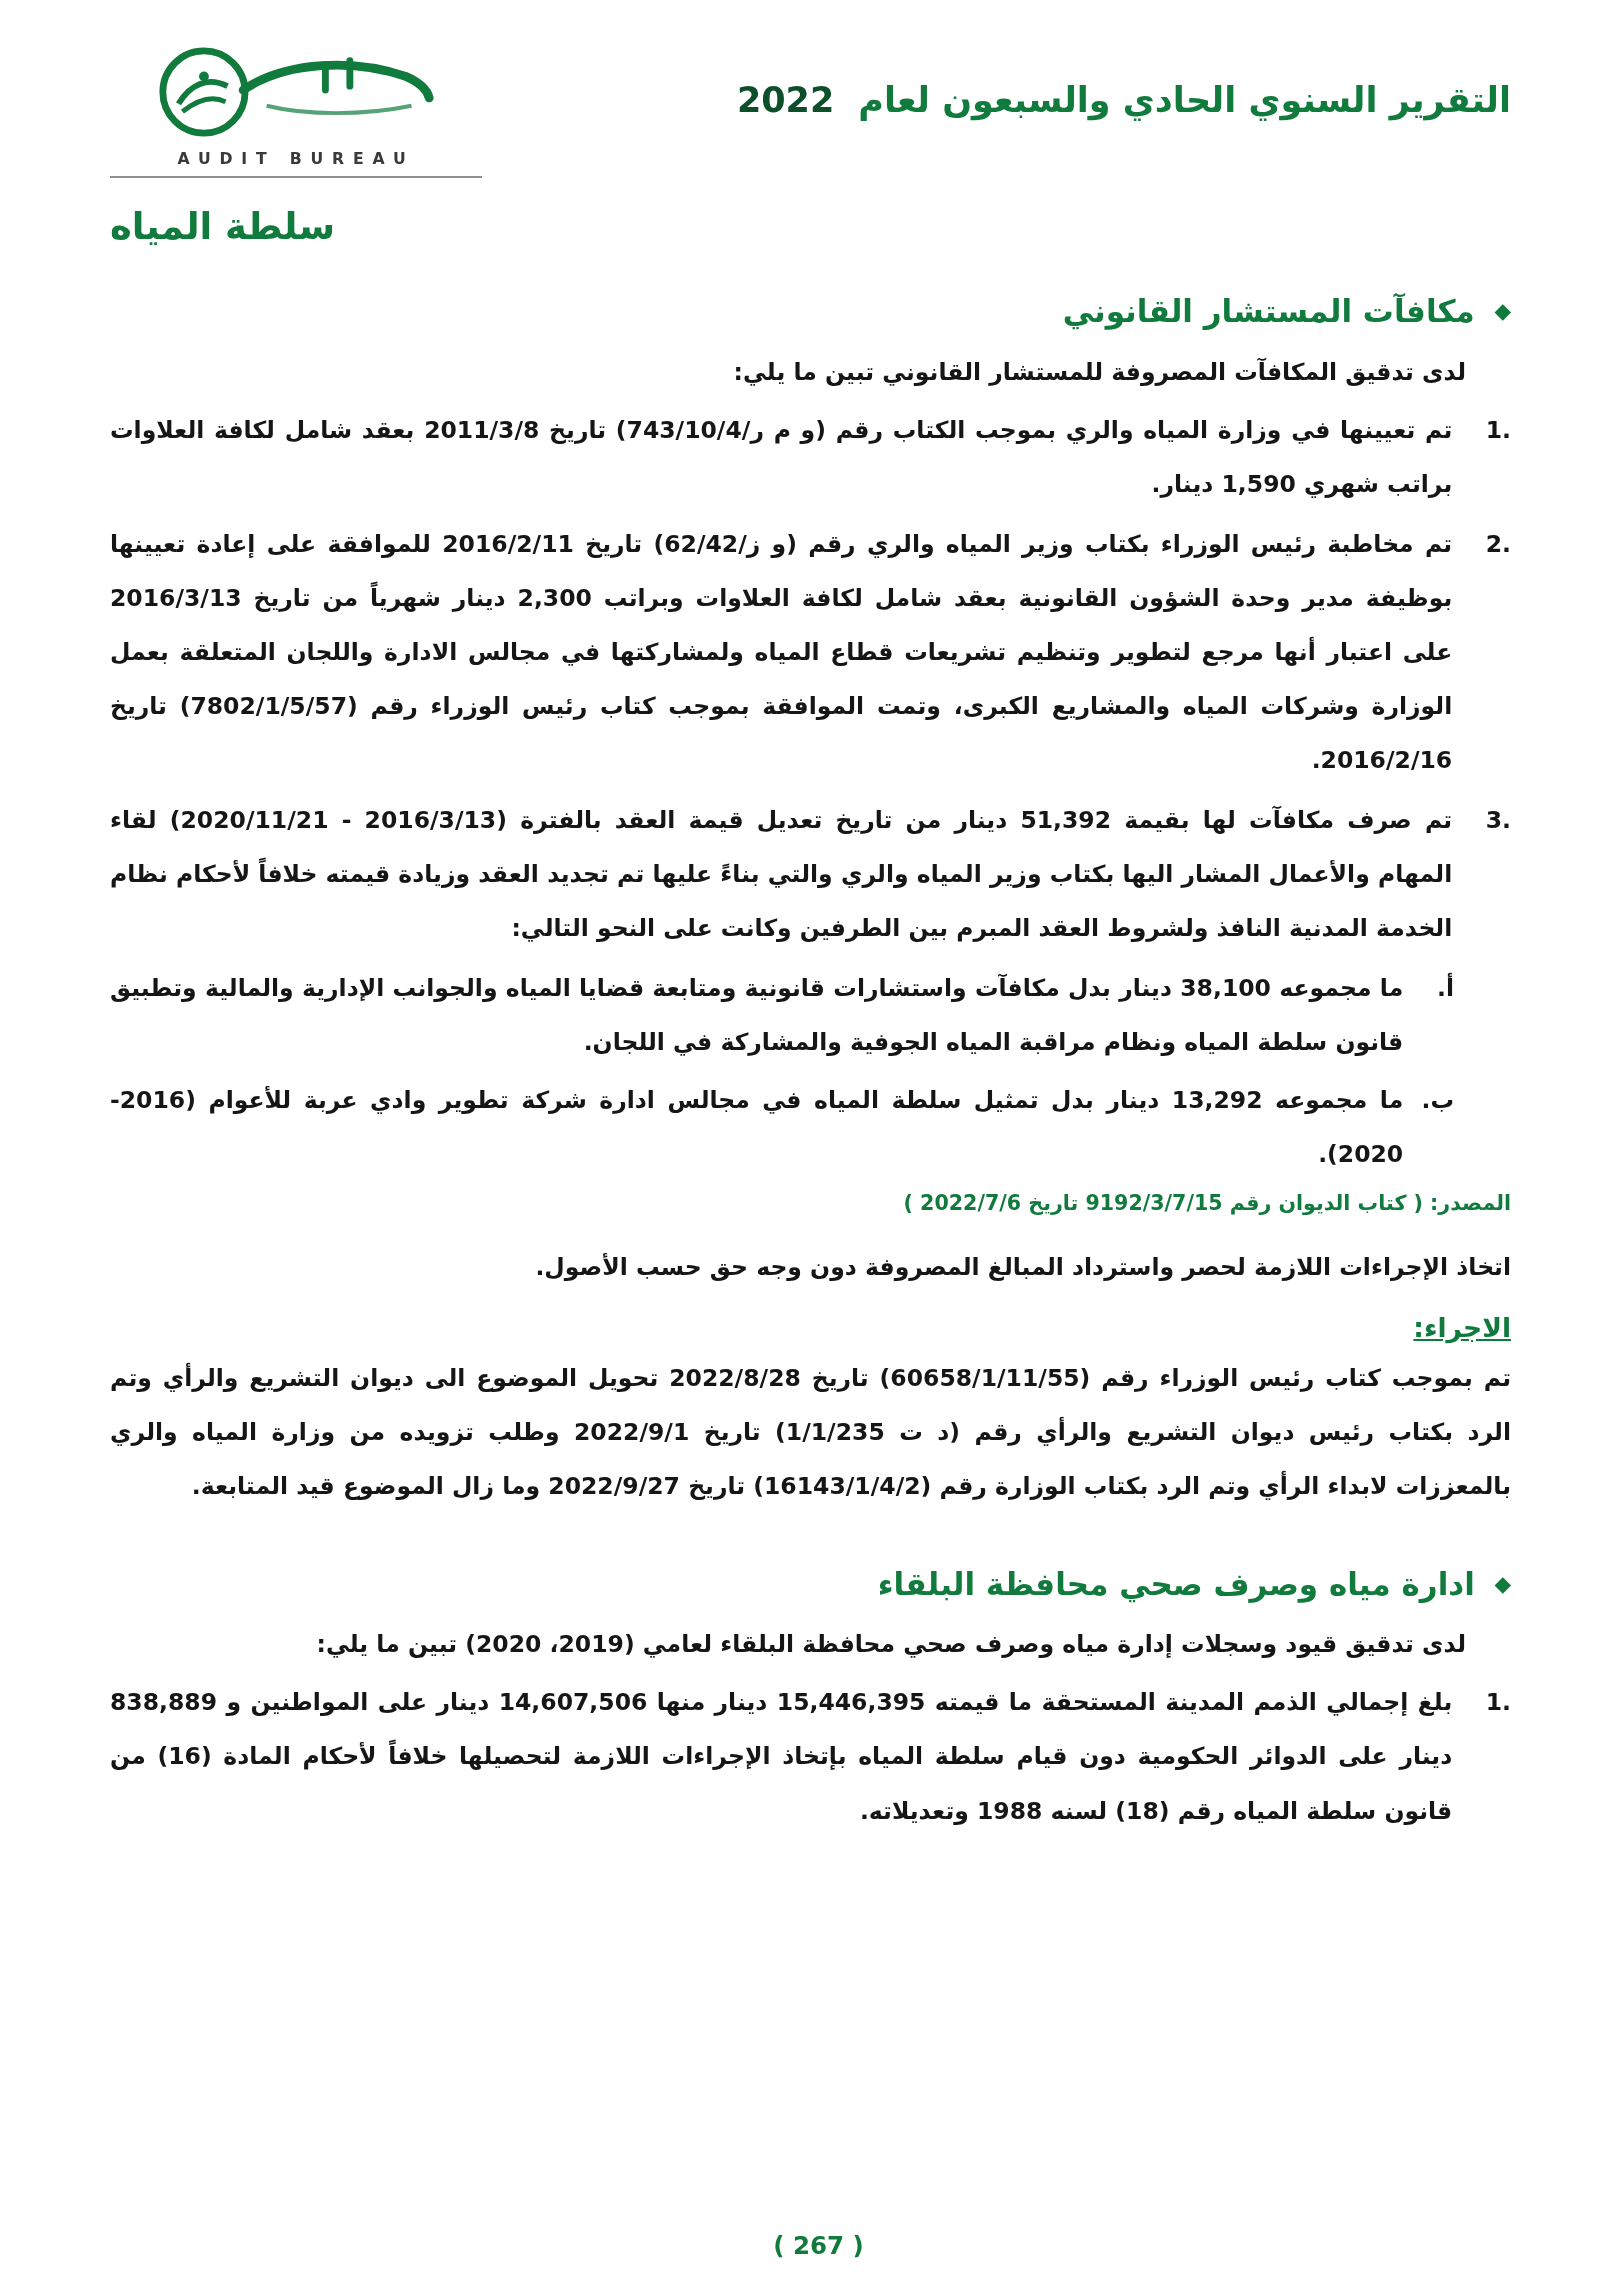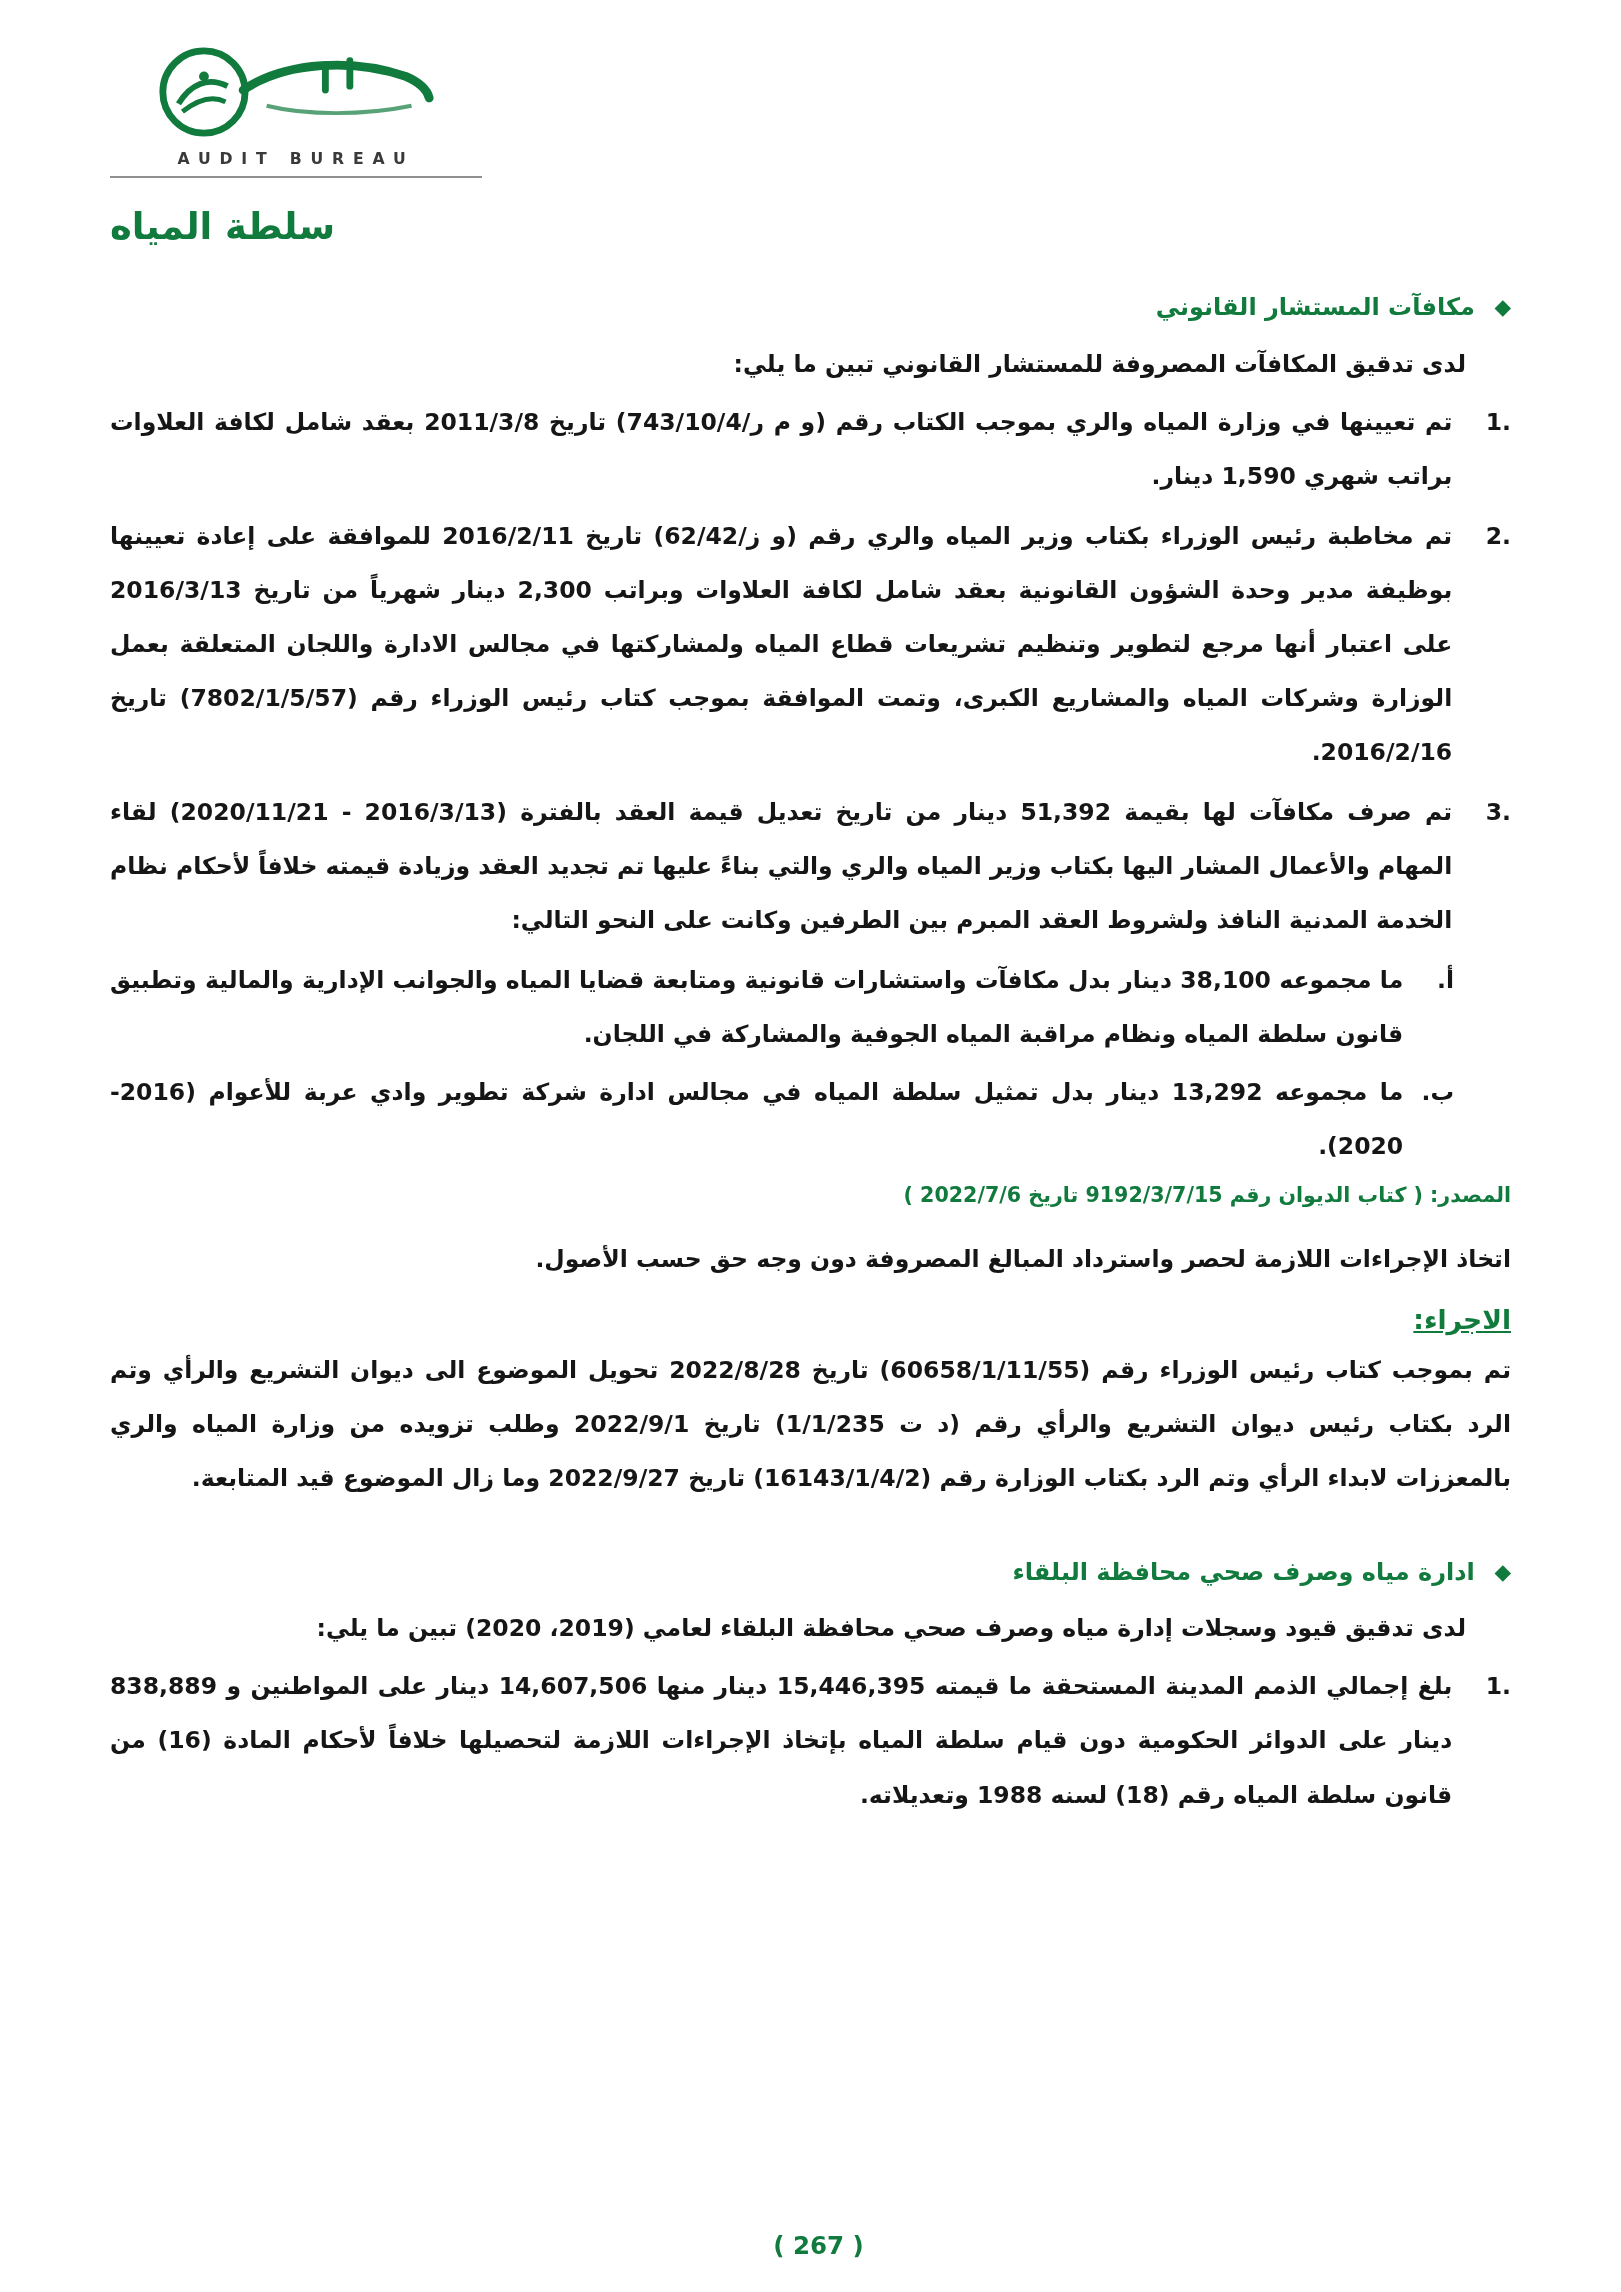--- a/index.html
+++ b/index.html
@@ -19,21 +19,21 @@
   .report-title {
     direction:rtl; text-align:left; padding-top:33px; padding-left:5.9px;
     color:#117a3d; font-size:35px; font-weight:bold; white-space:nowrap;
   }
   .report-title .year { color:#0d4f2a; margin-right:11.8px; }
   
   .page-title { text-align:left; color:#117a3d; font-size:37px; font-weight:bold; margin:21.6px 0 45px 0; }
   
   .section-heading-row { display:flex; align-items:center; gap:19.6px; margin:33px 0 15.7px 0; }
   .bullet { color:#117a3d; font-size:21.6px; line-height:1; }
-  .section-heading { color:#117a3d; font-size:24px; font-weight:bold; }
+  .section-heading { color:#117a3d; font-size:31px; font-weight:bold; }
   .body-text { font-size:23.5px; font-weight:bold; line-height:2.3; text-align:justify; }
   .intro { padding-right:45px; text-align:right; margin-bottom:3.9px; }
   .list-item { display:flex; gap:9.8px; margin-bottom:5.9px; }
   .num { flex:0 0 49px; direction:ltr; text-align:right; font-weight:bold; font-size:23.5px; line-height:2.3; color:#161616; }
   .item-text { flex:1; }
   .sub-list { margin-right:57px; margin-top:2px; }
   .sub-item { display:flex; gap:9.8px; margin-bottom:3.9px; }
   .sub-num { flex:0 0 41px; text-align:right; font-weight:bold; font-size:23.5px; line-height:2.3; }
   .source-line { color:#117a3d; font-size:20.6px; font-weight:bold; margin:9.8px 0 25.5px 0; }
   .green-label { color:#117a3d; font-size:26.5px; font-weight:bold; text-decoration:underline; margin:17.6px 0 7.8px 0; }
@@ -53,20 +53,24 @@
         <path d="M 30 58 C 42 38, 60 30, 80 40" stroke="#117a3d" stroke-width="6" fill="none"></path>
         <path d="M 34 66 C 52 52, 66 50, 78 56" stroke="#117a3d" stroke-width="5" fill="none"></path>
         <circle cx="56" cy="30" r="5" fill="#117a3d"></circle>
         <path d="M 96 44 C 140 14, 210 12, 262 30 C 276 36, 284 44, 286 52" stroke="#117a3d" stroke-width="9" fill="none" stroke-linecap="round"></path>
         <path d="M 180 18 L 180 44" stroke="#117a3d" stroke-width="7" stroke-linecap="round"></path>
         <path d="M 205 14 L 205 40" stroke="#117a3d" stroke-width="7" stroke-linecap="round"></path>
         <path d="M 120 60 C 160 70, 220 70, 268 60" stroke="#117a3d" stroke-width="4" fill="none" opacity="0.7"></path>
       </svg>
       <div class="logo-caption">AUDIT BUREAU</div>
       <div class="logo-underline"></div>
+    </div>
+    <div class="report-title">
+      <span>التقرير السنوي الحادي والسبعون لعام</span>
+      <span class="year">2022</span>
     </div>
   </div>
 
   <div class="page-title">سلطة المياه</div>
 
   <div class="section">
     <div class="section-heading-row">
       <span class="bullet">◆</span>
       <span class="section-heading">مكافآت المستشار القانوني</span>
     </div>

